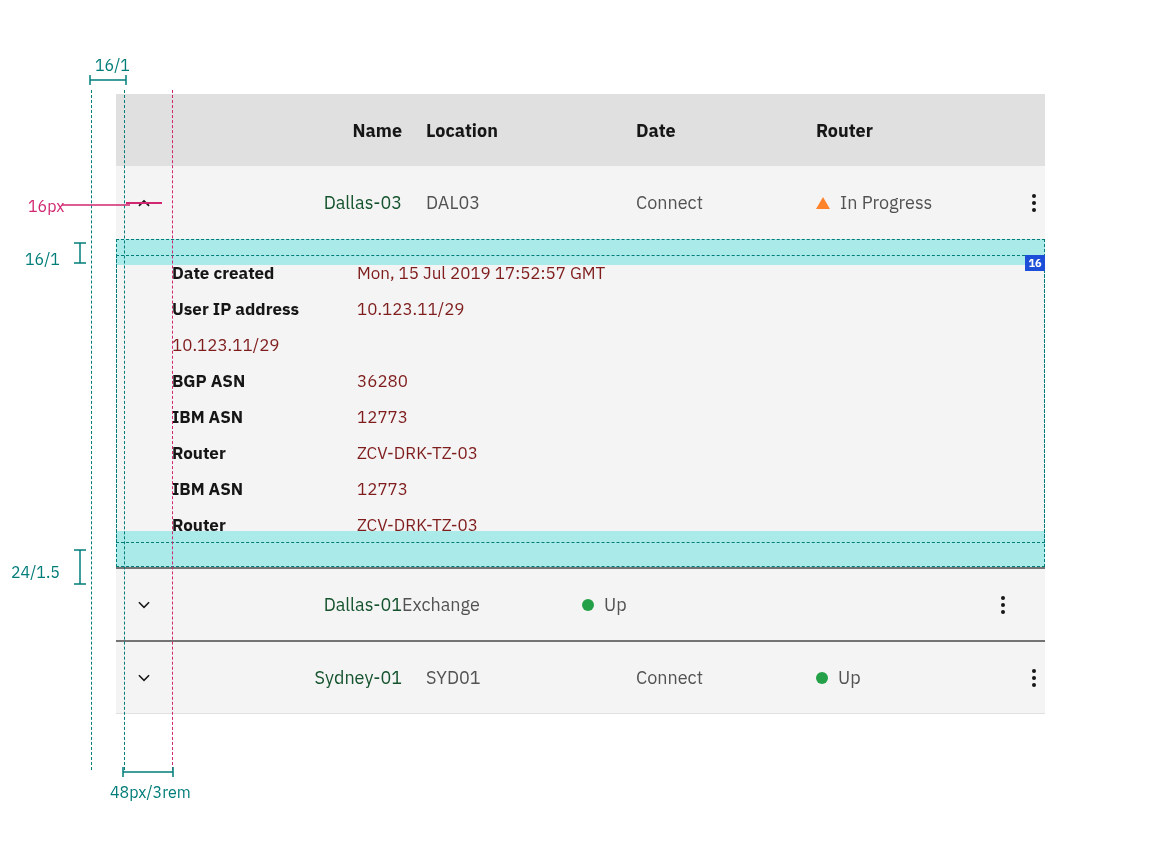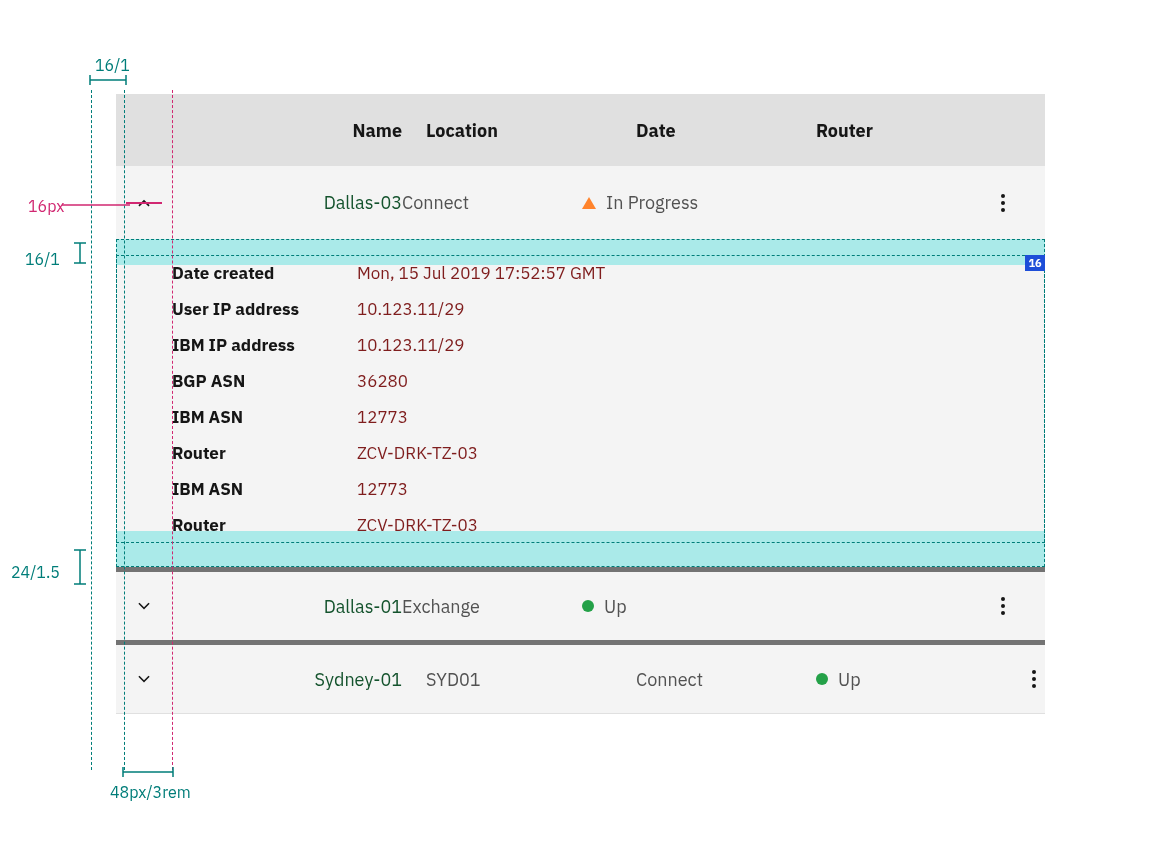--- a/index.html
+++ b/index.html
@@ -41,21 +41,21 @@
   .col-loc    { width: 210px; flex: none; margin-left: 24px; }
   .col-type   { width: 180px; flex: none; }
   .col-status { width: 200px; flex: none; display:flex; align-items:center; gap:10px; }
   .col-menu   { flex: 1; display:flex; justify-content:flex-end; padding-right:24px; }
 
   .row {
     display: flex;
     align-items: center;
     height: 73px;
     background: #f4f4f4;
-    border-top: 5px solid #737373;
+    border-top: 2px solid #737373;
     font-size: 18px;
     color: #525252;
   }
   .row.expanded { border-top: none; }
   .row .col-name { color: #14532d; }
 
   .chev { width:18px; height:18px; display:inline-block; }
   .col-toggle-inner {
     width:56px; height:100%; display:flex; align-items:center; justify-content:center; cursor:pointer;
   }
@@ -123,20 +123,21 @@
 
   <div class="row expanded">
     <div class="col-toggle">
       <span class="col-toggle-inner col-toggle-highlight">
         <svg class="chev" viewBox="0 0 16 16">
             <path d="M8 5l5 5-1 1-4-4-4 4-1-1z" fill="#161616"></path>
           </svg>
       </span>
     </div>
     <div class="col-name">Dallas-03</div>
+    <div class="col-loc">DAL03</div>
     <div class="col-type">Connect</div>
     <div class="col-status">
       <span class="status-tri"></span>
       <span>In Progress</span>
     </div>
     <div class="col-menu">
       <span class="menu-btn">
         <svg width="4" height="18" viewBox="0 0 4 18">
           <circle cx="2" cy="2" r="2" fill="#161616"></circle>
             <circle cx="2" cy="9" r="2" fill="#161616"></circle>
@@ -158,21 +159,20 @@
 
     <div class="kv-row">
         <div class="kv-key">Date created</div>
         <div class="kv-val">Mon, 15 Jul 2019 17:52:57 GMT</div>
       </div>
     <div class="kv-row">
         <div class="kv-key">User IP address</div>
         <div class="kv-val">10.123.11/29</div>
       </div>
     <div class="kv-row">
-        <div class="kv-key">IBM IP address</div>
         <div class="kv-val">10.123.11/29</div>
       </div>
     <div class="kv-row">
         <div class="kv-key">BGP ASN</div>
         <div class="kv-val">36280</div>
       </div>
     <div class="kv-row">
         <div class="kv-key">IBM ASN</div>
         <div class="kv-val">12773</div>
       </div>

